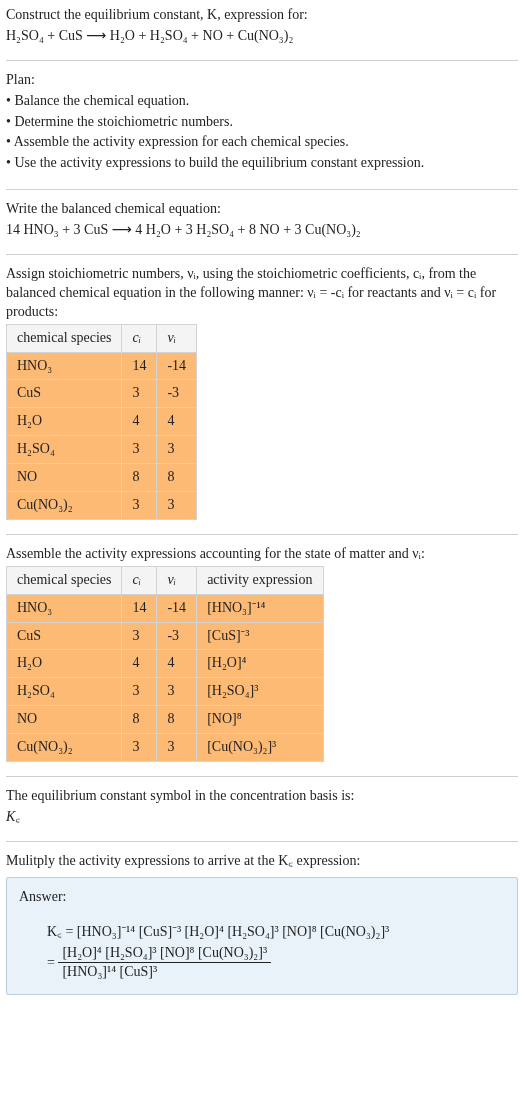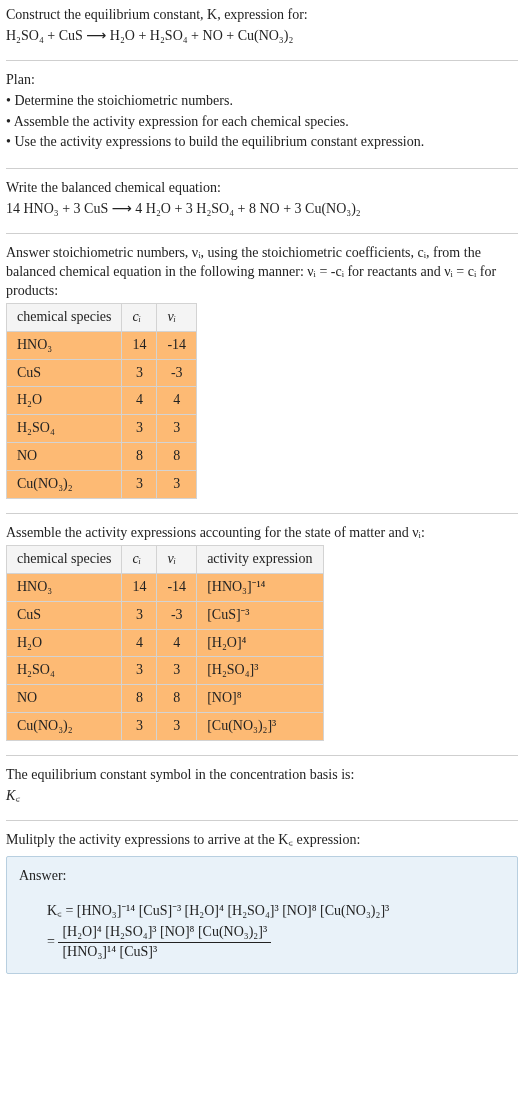--- a/index.html
+++ b/index.html
@@ -33,21 +33,21 @@
     border: 1px solid #d3d3d3;
     padding: 4px 10px;
     text-align: left;
     vertical-align: middle;
     background: #fdba74;
   }
   table.tbl th {
     background: #f4f4f4;
     font-weight: normal;
   }
-  table.tbl td.num { text-align: center; }
+  table.tbl td.num { text-align: left; }
   .answer-box {
     border: 1px solid #b8cfe0;
     background: #e9f2f9;
     padding: 10px 12px 12px 12px;
     margin-top: 6px;
     border-radius: 2px;
   }
   .answer-box .ans-label { margin-bottom: 4px; }
   .frac {
     display: inline-block;
@@ -64,32 +64,33 @@
 
   <div class="section">
     <div class="para">
       <span>Construct the equilibrium constant, K, expression for:</span>
     </div>
     <div class="eq">H₂SO₄ + CuS ⟶ H₂O + H₂SO₄ + NO + Cu(NO₃)₂</div>
   </div>
 
   <div class="section">
     <div class="para">Plan:</div>
+    <div class="para">• Balance the chemical equation.</div>
     <div class="para">• Determine the stoichiometric numbers.</div>
     <div class="para">• Assemble the activity expression for each chemical species.</div>
     <div class="para">• Use the activity expressions to build the equilibrium constant expression.</div>
   </div>
 
   <div class="section">
     <div class="para">Write the balanced chemical equation:</div>
     <div class="eq">14 HNO₃ + 3 CuS ⟶ 4 H₂O + 3 H₂SO₄ + 8 NO + 3 Cu(NO₃)₂</div>
   </div>
 
   <div class="section">
-    <div class="para">Answer stoichiometric numbers, νᵢ, using the stoichiometric coefficients, cᵢ, from the balanced chemical equation in the following manner: νᵢ = -cᵢ for reactants and νᵢ = cᵢ for products:</div>
+    <div class="para">Assign stoichiometric numbers, νᵢ, using the stoichiometric coefficients, cᵢ, from the balanced chemical equation in the following manner: νᵢ = -cᵢ for reactants and νᵢ = cᵢ for products:</div>
     <table class="tbl">
       <tbody>
           <tr>
         <th>chemical species</th>
         <th><span class="italic">cᵢ</span></th>
         <th><span class="italic">νᵢ</span></th>
       </tr>
       <tr>
         <td>HNO₃</td>
         <td class="num">14</td>

